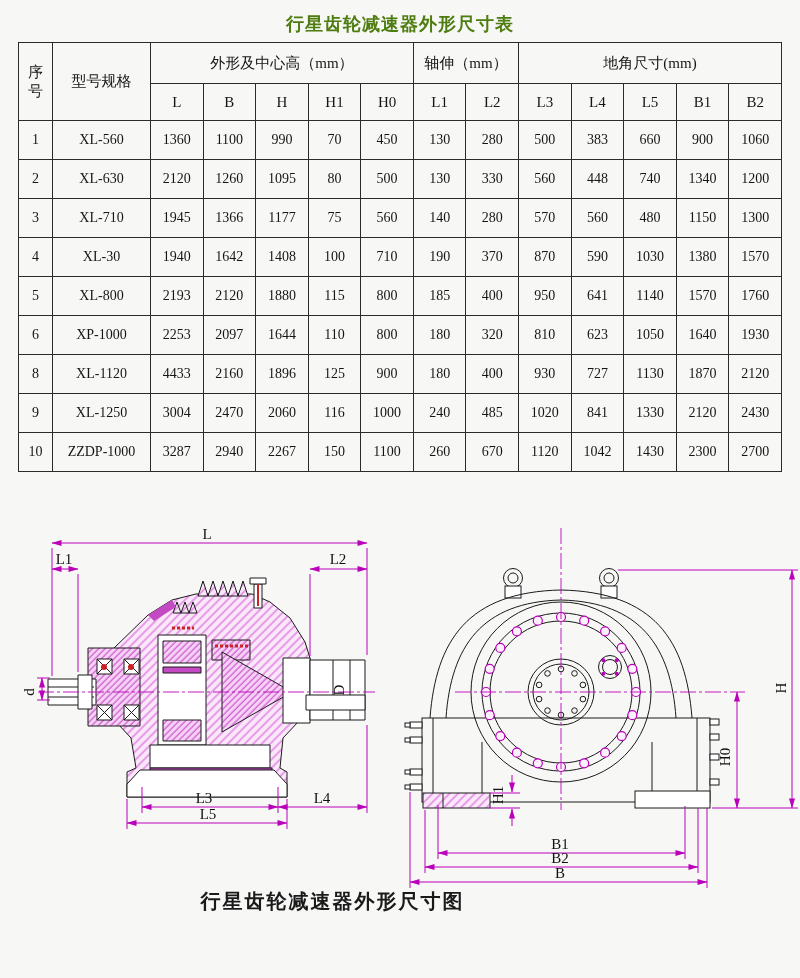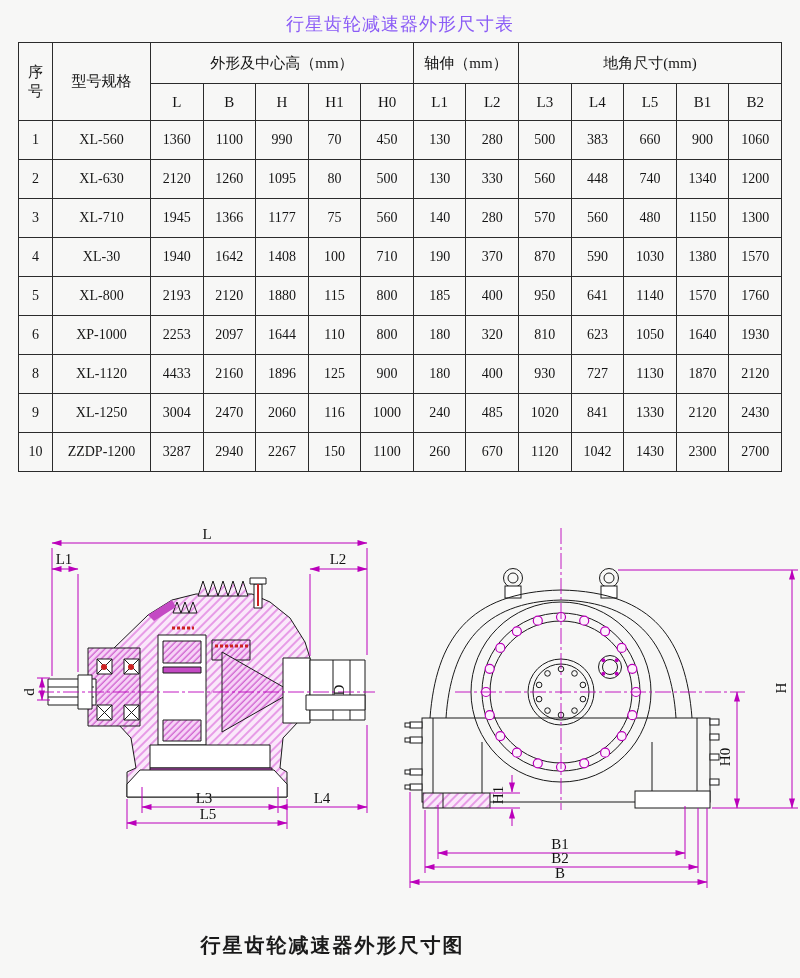--- a/index.html
+++ b/index.html
@@ -4,38 +4,38 @@
 <style>
   html,body{margin:0;padding:0;}
   body{
     width:800px;height:978px;position:relative;
     background:#f7f7f6;
     font-family:"Liberation Serif","DejaVu Serif",serif;
     color:#111;overflow:hidden;
   }
   .doc-title{
     position:absolute;top:12px;left:0;width:800px;
-    text-align:center;font-size:18px;font-weight:normal;
-    color:#8b5cf6;letter-spacing:1px;
+    text-align:center;font-size:18px;font-weight:bold;
+    color:#4d7c0f;letter-spacing:1px;
   }
   table.dims{
     position:absolute;left:18px;top:42px;width:764px;
     border-collapse:collapse;table-layout:fixed;
     background:transparent;
   }
   table.dims th, table.dims td{
     border:1px solid #2b2b2b;text-align:center;vertical-align:middle;
     padding:0;font-weight:normal;color:#151515;
   }
   table.dims thead tr.grp th{height:40px;font-size:15px;}
   table.dims thead tr.sub th{height:36px;font-size:15px;}
   table.dims tbody td{height:38px;font-size:14px;}
   .seq-head{font-size:15px;line-height:19px;}
   .caption{
-    position:absolute;top:932px;left:0;width:665px;
+    position:absolute;top:888px;left:0;width:665px;
     text-align:center;font-size:20px;font-weight:bold;color:#1a1a1a;
     letter-spacing:2px;
   }
   svg text{font-family:"Liberation Serif","DejaVu Serif",serif;}
 </style>
 </head>
 <body>
 
 <div class="doc-title">行星齿轮减速器外形尺寸表</div>
 
@@ -194,21 +194,21 @@
         <td>240</td>
         <td>485</td>
         <td>1020</td>
         <td>841</td>
         <td>1330</td>
         <td>2120</td>
         <td>2430</td>
       </tr>
       <tr>
         <td>10</td>
-        <td>ZZDP-1200</td>
+        <td>ZZDP-1000</td>
         <td>3287</td>
         <td>2940</td>
         <td>2267</td>
         <td>150</td>
         <td>1100</td>
         <td>260</td>
         <td>670</td>
         <td>1120</td>
         <td>1042</td>
         <td>1430</td>

